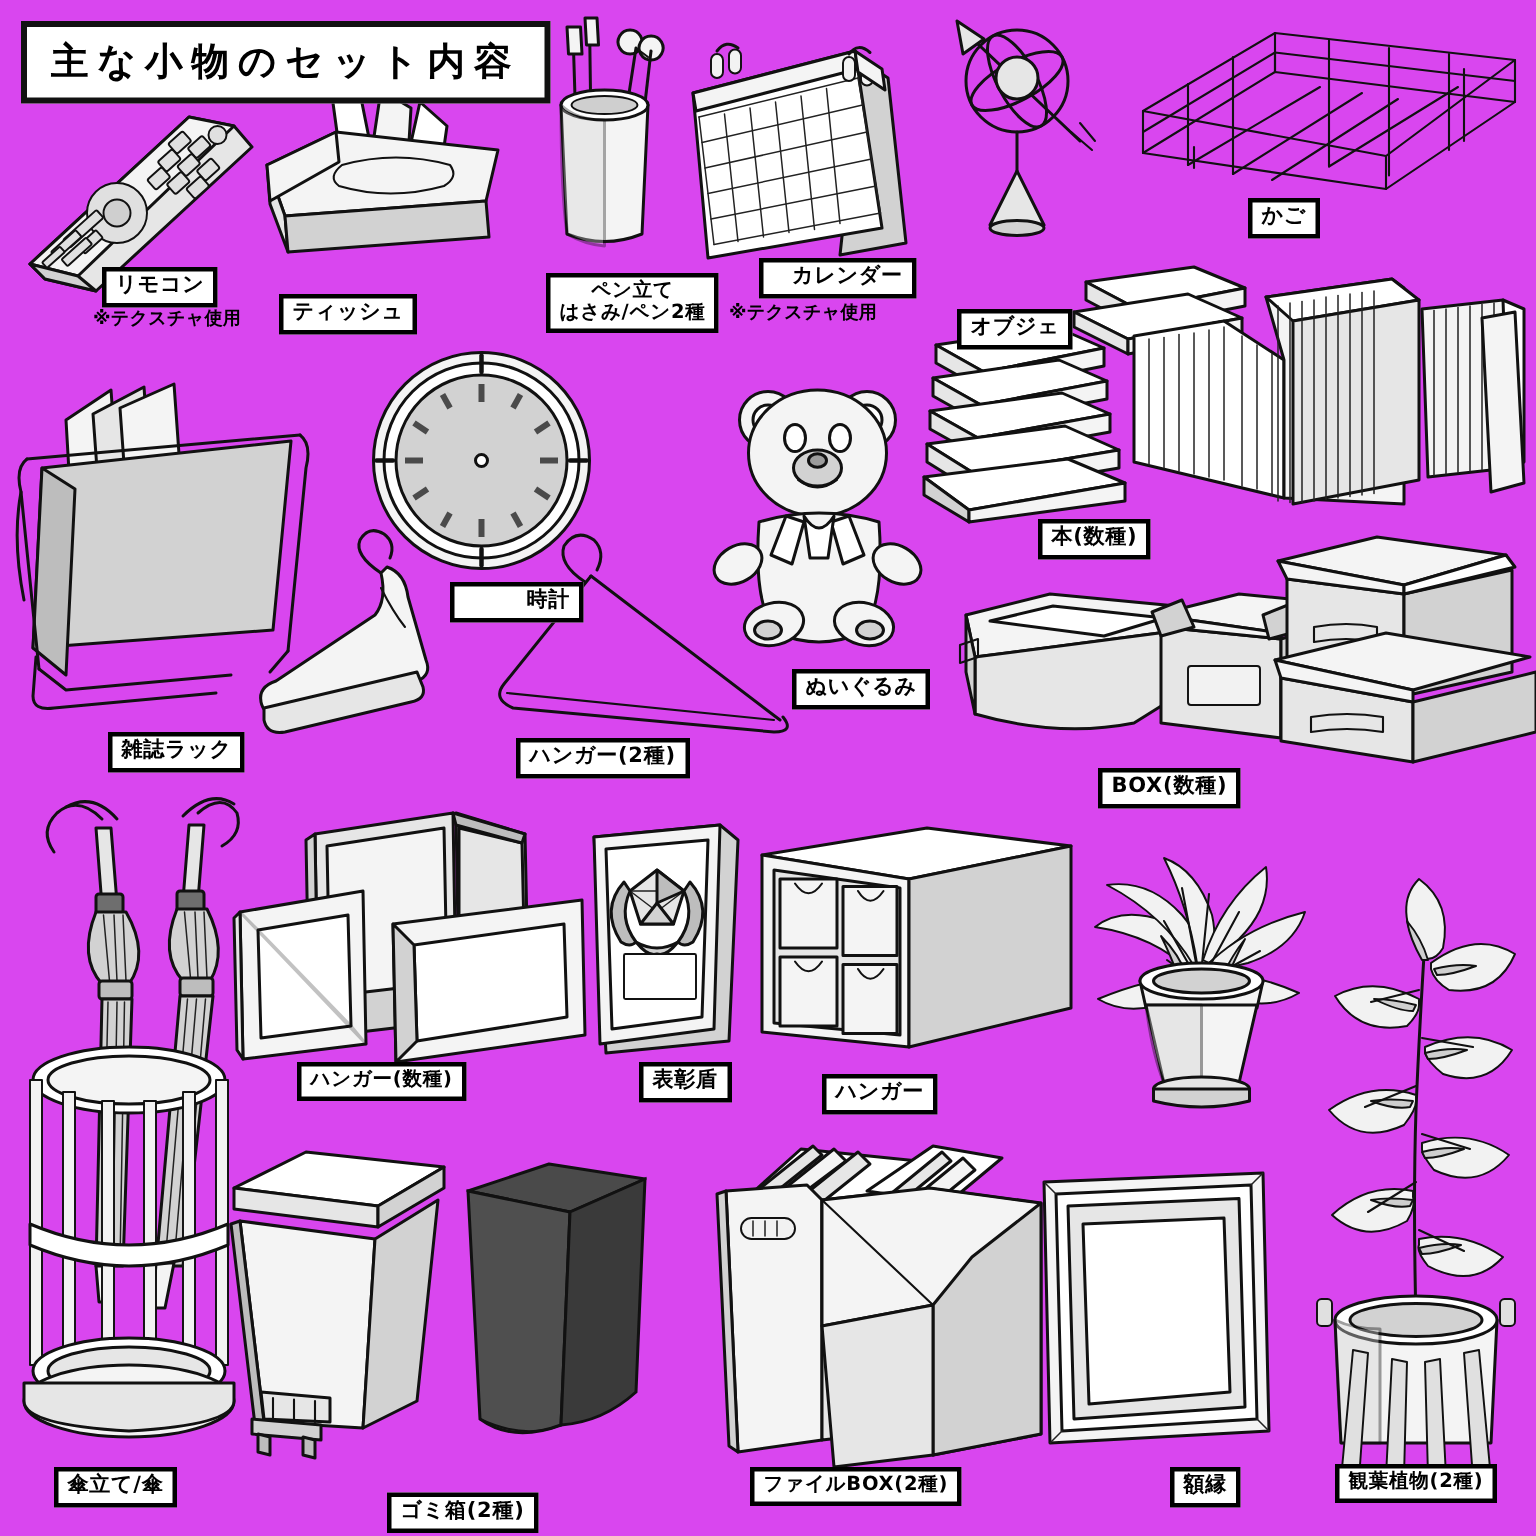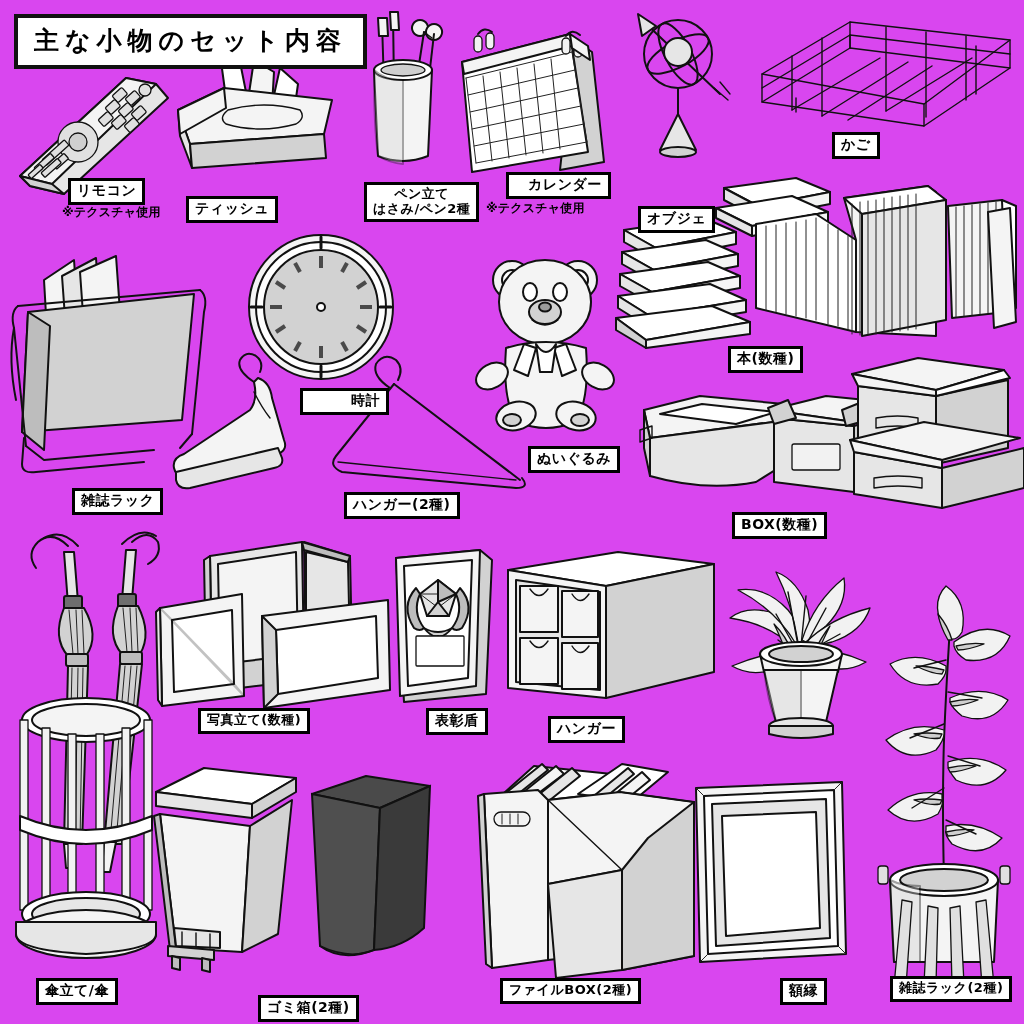--- a/index.html
+++ b/index.html
@@ -351,21 +351,21 @@
       <path class="f2" d="M4 106 L36 124 L36 136 L4 118 Z"></path>
       <path class="f1" d="M36 124 L124 108 L124 120 L36 136 Z"></path>
       <path class="f0" d="M2 128 L94 116 L130 132 L34 148 Z"></path>
       <path class="f2" d="M2 128 L34 148 L34 160 L2 140 Z"></path>
       <path class="f1" d="M34 148 L130 132 L130 144 L34 160 Z"></path>
       <path class="f0" d="M0 150 L96 138 L134 154 L30 172 Z"></path>
       <path class="f3" d="M0 150 L30 172 L30 180 L0 162 Z"></path>
       <path class="f1" d="M30 172 L134 154 L134 166 L30 180 Z"></path>
     </svg>
   </div>
-  <div class="lab s14" style="left:728px;top:346px;">本(数種)</div>
+  <div class="lab s14" style="left:692px;top:346px;">本(数種)</div>
 
   <div class="art" style="left:636px;top:352px;">
     <svg width="390" height="160" viewBox="0 0 390 160">
 
       <path class="f1" d="M8 58 L64 44 L148 52 L152 68 L14 86 Z"></path>
       <path class="f2" d="M14 86 L14 124 Q70 140 120 130 L152 110 L152 68 Z"></path>
       <path class="f3" d="M8 58 L14 86 L14 124 L8 96 Z"></path>
       <path class="f0" d="M24 62 L66 52 L140 60 L100 72 Z"></path>
       <path class="ln1" d="M4 78 L16 74 L16 86 L4 90 Z"></path>
 
@@ -407,21 +407,21 @@
       <path class="f1" d="M4 70 L86 56 L88 158 L6 168 Z"></path>
       <path class="f2" d="M4 70 L6 168 L2 162 L0 74 Z"></path>
       <path class="f0" d="M16 82 L76 72 L78 146 L18 154 Z"></path>
       <path class="f3" d="M4 70 L16 82 L78 146 L88 158 Z" opacity="0.25"></path>
 
       <path class="f1" d="M106 78 L232 62 L234 152 L108 170 Z"></path>
       <path class="f0" d="M120 92 L220 78 L222 140 L122 156 Z"></path>
       <path class="f3" d="M106 78 L120 92 L122 156 L108 170 Z"></path>
     </svg>
   </div>
-  <div class="lab s13" style="left:198px;top:708px;">写真立て(数種)</div>
+  <div class="lab s13" style="left:198px;top:708px;">ハンガー(数種)</div>
 
   <div class="art" style="left:380px;top:546px;">
     <svg width="120" height="160" viewBox="0 0 120 160">
       <path class="f3" d="M16 12 L100 4 L112 14 L106 148 L24 156 Z"></path>
       <path class="f1" d="M16 12 L100 4 L96 140 L20 150 Z"></path>
       <path class="f0" d="M24 20 L92 14 L88 132 L28 140 Z"></path>
       <g transform="translate(58,56)">
         <path class="f2" d="M0 -22 L18 -8 L11 14 L-11 14 L-18 -8 Z"></path>
         <path class="ln08" d="M0 -22 L0 14 M-18 -8 L11 14 M18 -8 L-11 14 M-18 -8 L18 -8"></path>
         <path class="f4" d="M0 -22 L18 -8 L0 0 Z"></path>
@@ -520,21 +520,21 @@
         <path d="M128 320 L136 406 L124 406 L118 322 Z"></path>
         <path d="M70 326 L66 404 L78 404 L80 328 Z"></path>
         <path d="M102 326 L106 404 L94 404 L92 328 Z"></path>
       </g>
       <g class="thin2">
         <rect x="20" y="286" width="10" height="18" rx="3"></rect>
         <rect x="142" y="286" width="10" height="18" rx="3"></rect>
       </g>
     </svg>
   </div>
-  <div class="lab s13" style="left:890px;top:976px;">雑誌ラック(2種)</div>
+  <div class="lab s13" style="left:890px;top:976px;">観葉植物(2種)</div>
 
   <div class="art" style="left:12px;top:528px;">
     <svg width="150" height="450" viewBox="0 0 150 450">
       <g class="ln">
         <path d="M56 18 Q40 2 26 14 Q14 26 24 40"></path>
         <path d="M66 18 Q50 0 32 10"></path>
         <path d="M120 14 Q136 0 146 14 Q150 28 136 36"></path>
         <path d="M110 16 Q128 -2 144 8"></path>
       </g>
       <path class="f2" d="M52 24 L62 24 L66 74 L56 76 Z"></path>

